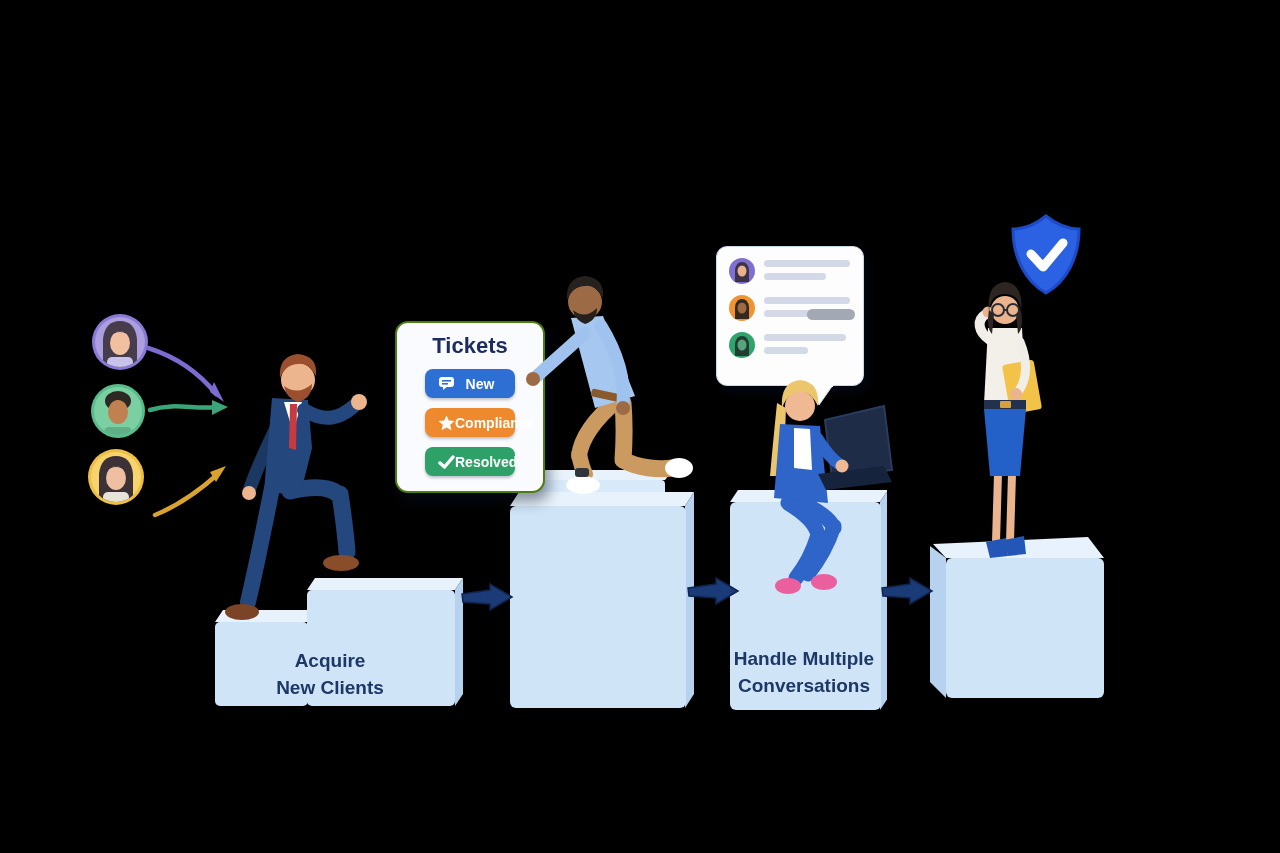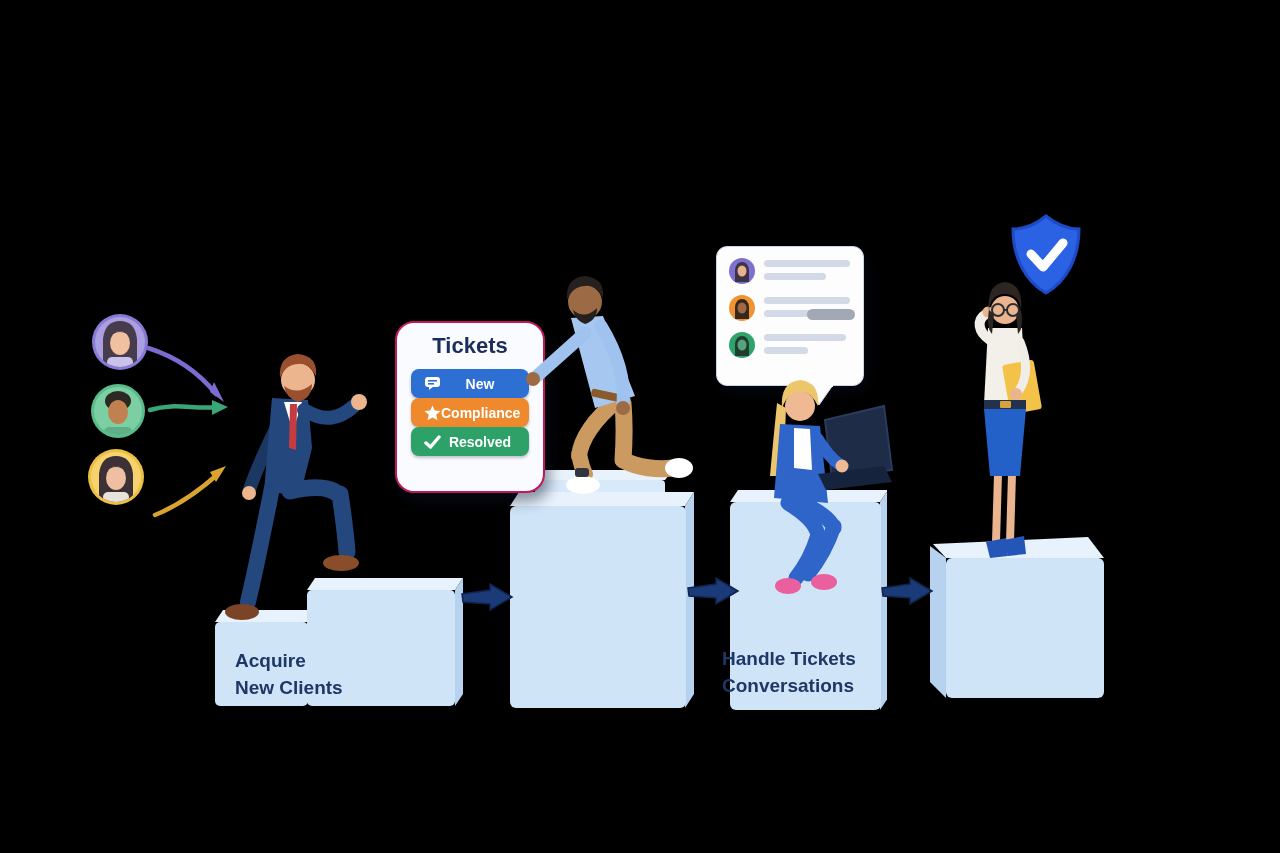--- a/index.html
+++ b/index.html
@@ -1,27 +1,27 @@
 <!DOCTYPE html>
 <html><head>
 <meta charset="utf-8">
 <style>
   html,body{margin:0;padding:0;background:#000;}
   #canvas{position:relative;width:1280px;height:853px;background:#000;overflow:hidden;
           font-family:"Liberation Sans",sans-serif;}
   .abs{position:absolute;}
-  .block-label{position:absolute;white-space:pre-line;
+  .block-label{position:absolute;white-space:pre-line;text-align:center;
                font-weight:bold;font-size:19px;line-height:1.4;color:#1d3766;}
   
   .tcard{position:absolute;left:395px;top:321px;width:150px;height:172px;
-         background:#f9fbfe;border:2px solid #be185d;border-radius:19px;
+         background:#f9fbfe;border:2px solid #4d7c0f;border-radius:13px;
          box-shadow:4px 8px 14px rgba(10,20,40,.45);box-sizing:border-box;
-         padding:6px 14px;}
+         padding:6px 28px;}
   .tcard-title{text-align:center;font-weight:bold;font-size:22px;color:#1c2c5c;margin:4px 0 10px 0;}
-  .tbtn{display:flex;align-items:center;height:29px;border-radius:8px;
+  .tbtn{display:flex;align-items:center;height:29px;border-radius:8px;margin-bottom:10px;
         padding:0 0 0 12px;box-shadow:0 2px 3px rgba(10,20,40,.25);}
   .tbtn .ticon{width:18px;height:18px;flex:0 0 18px;display:flex;align-items:center;justify-content:center;}
   .tbtn .tlabel{flex:1;text-align:center;color:#fff;font-weight:bold;font-size:14px;padding-right:10px;}
   
   .chat-card{position:absolute;left:716px;top:246px;width:148px;height:140px;
              background:#fdfdfe;border:1px solid #ccd6ea;border-radius:11px;
              box-shadow:4px 6px 12px rgba(10,20,40,.4);padding:11px 12px;box-sizing:border-box;}
   .chat-row{display:flex;align-items:flex-start;margin-bottom:9px;position:relative;}
   .chat-lines{margin-left:9px;padding-top:2px;}
   .cline{height:7px;border-radius:4px;background:#d3d9e6;margin-bottom:6px;}
@@ -56,21 +56,21 @@
   </svg>
 
   <svg class="abs" style="left:918px;top:532px" width="195" height="175">
     <polygon points="15,12 170,5 186,26 28,26" fill="#e7f2fc"></polygon>
     <polygon points="12,14 28,26 28,166 12,150" fill="#b6d2ee"></polygon>
     <rect x="28" y="26" width="158" height="140" rx="6" fill="#cfe4f7"></rect>
   </svg>
 
   <div class="block-label" style="left:235px;top:648px;width:190px">Acquire
 New Clients</div>
-  <div class="block-label" style="left:722px;top:646px;width:164px">Handle Tickets
+  <div class="block-label" style="left:722px;top:646px;width:164px">Handle Multiple
 Conversations</div>
 
   <svg class="abs" style="left:460px;top:583px" width="56" height="30">
     <polygon points="2,11 30,7 30,1 52,14 30,27 30,21 3,19" fill="#1a3a78" stroke="#10244d" stroke-width="1.5"></polygon>
   </svg>
   <svg class="abs" style="left:686px;top:577px" width="56" height="30">
     <polygon points="2,11 30,7 30,1 52,14 30,27 30,21 3,19" fill="#1a3a78" stroke="#10244d" stroke-width="1.5"></polygon>
   </svg>
   <svg class="abs" style="left:880px;top:577px" width="56" height="30">
     <polygon points="2,11 30,7 30,1 52,14 30,27 30,21 3,19" fill="#1a3a78" stroke="#10244d" stroke-width="1.5"></polygon>

